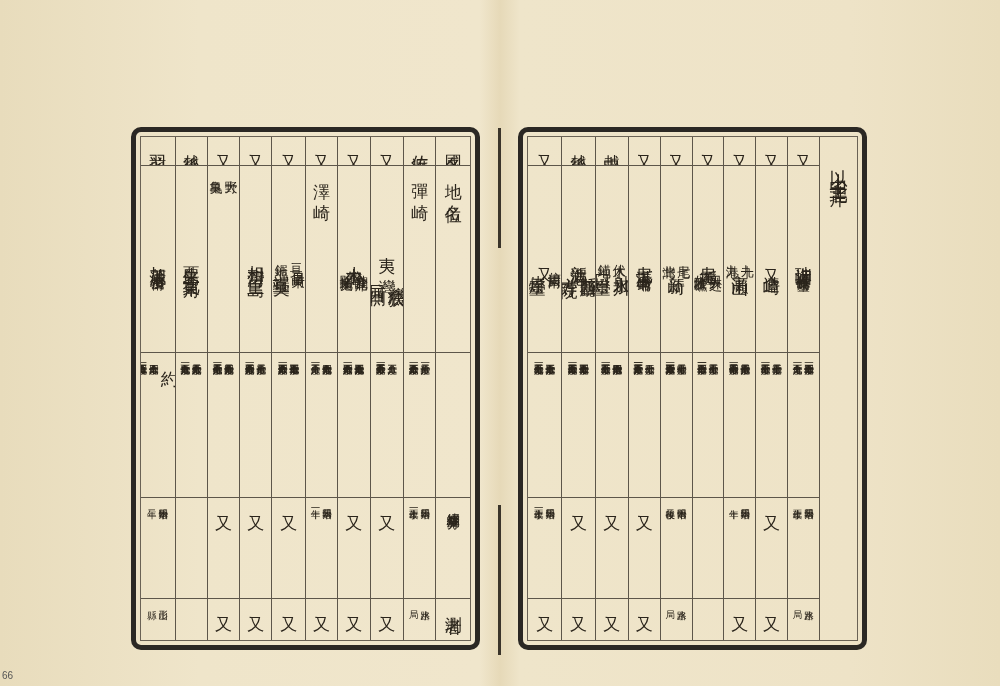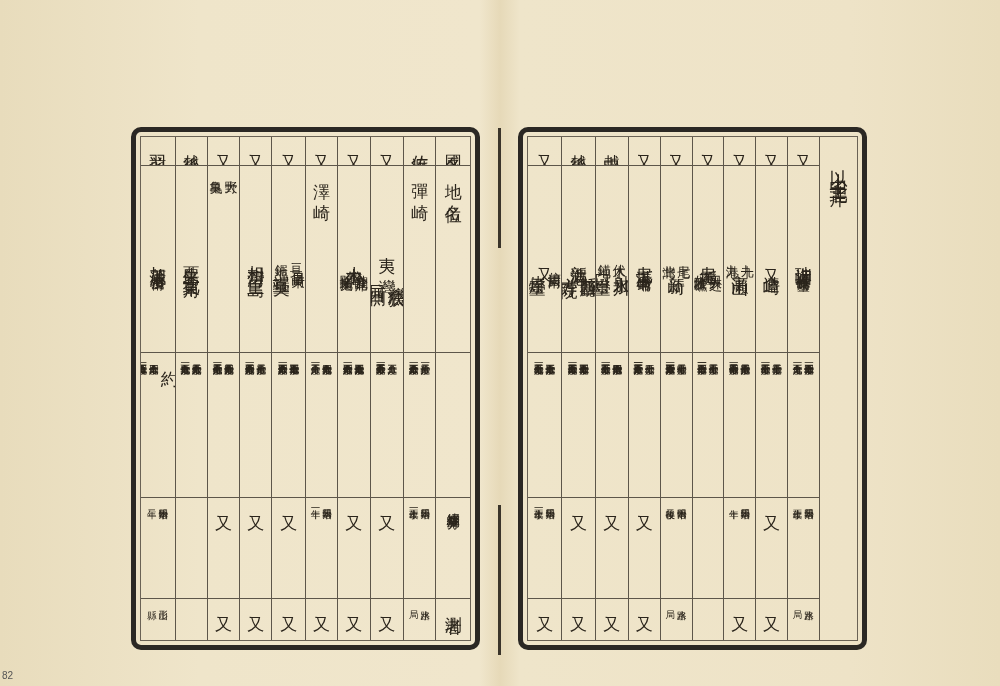--- a/index.html
+++ b/index.html
@@ -60,21 +60,21 @@
   .sub { margin: 0 1px; }
   .title-col .v { font-size: 18px; letter-spacing: 4px; padding-top: 18px; }
   .header .big { font-size: 17px; }
 </style>
 </head>
 <body>
 
 <div class="spread"></div>
 <div class="gutter-line" style="top:128px;height:120px;"></div>
 <div class="gutter-line" style="top:505px;height:150px;"></div>
-<div class="page-num">82</div>
+<div class="page-num">66</div>
 
 <div class="frame" id="left-frame" style="left:131px; top:127px; width:349px; height:523px;">
   <div class="inner" id="left-inner">
       <div class="col header" style="width: 36px;">
         <div class="cell" style="height: 30px;">
           <span class="v big">國名</span>
         </div>
         <div class="cell" style="height: 190px;">
           <span class="v big">地　名位</span>
         </div>

